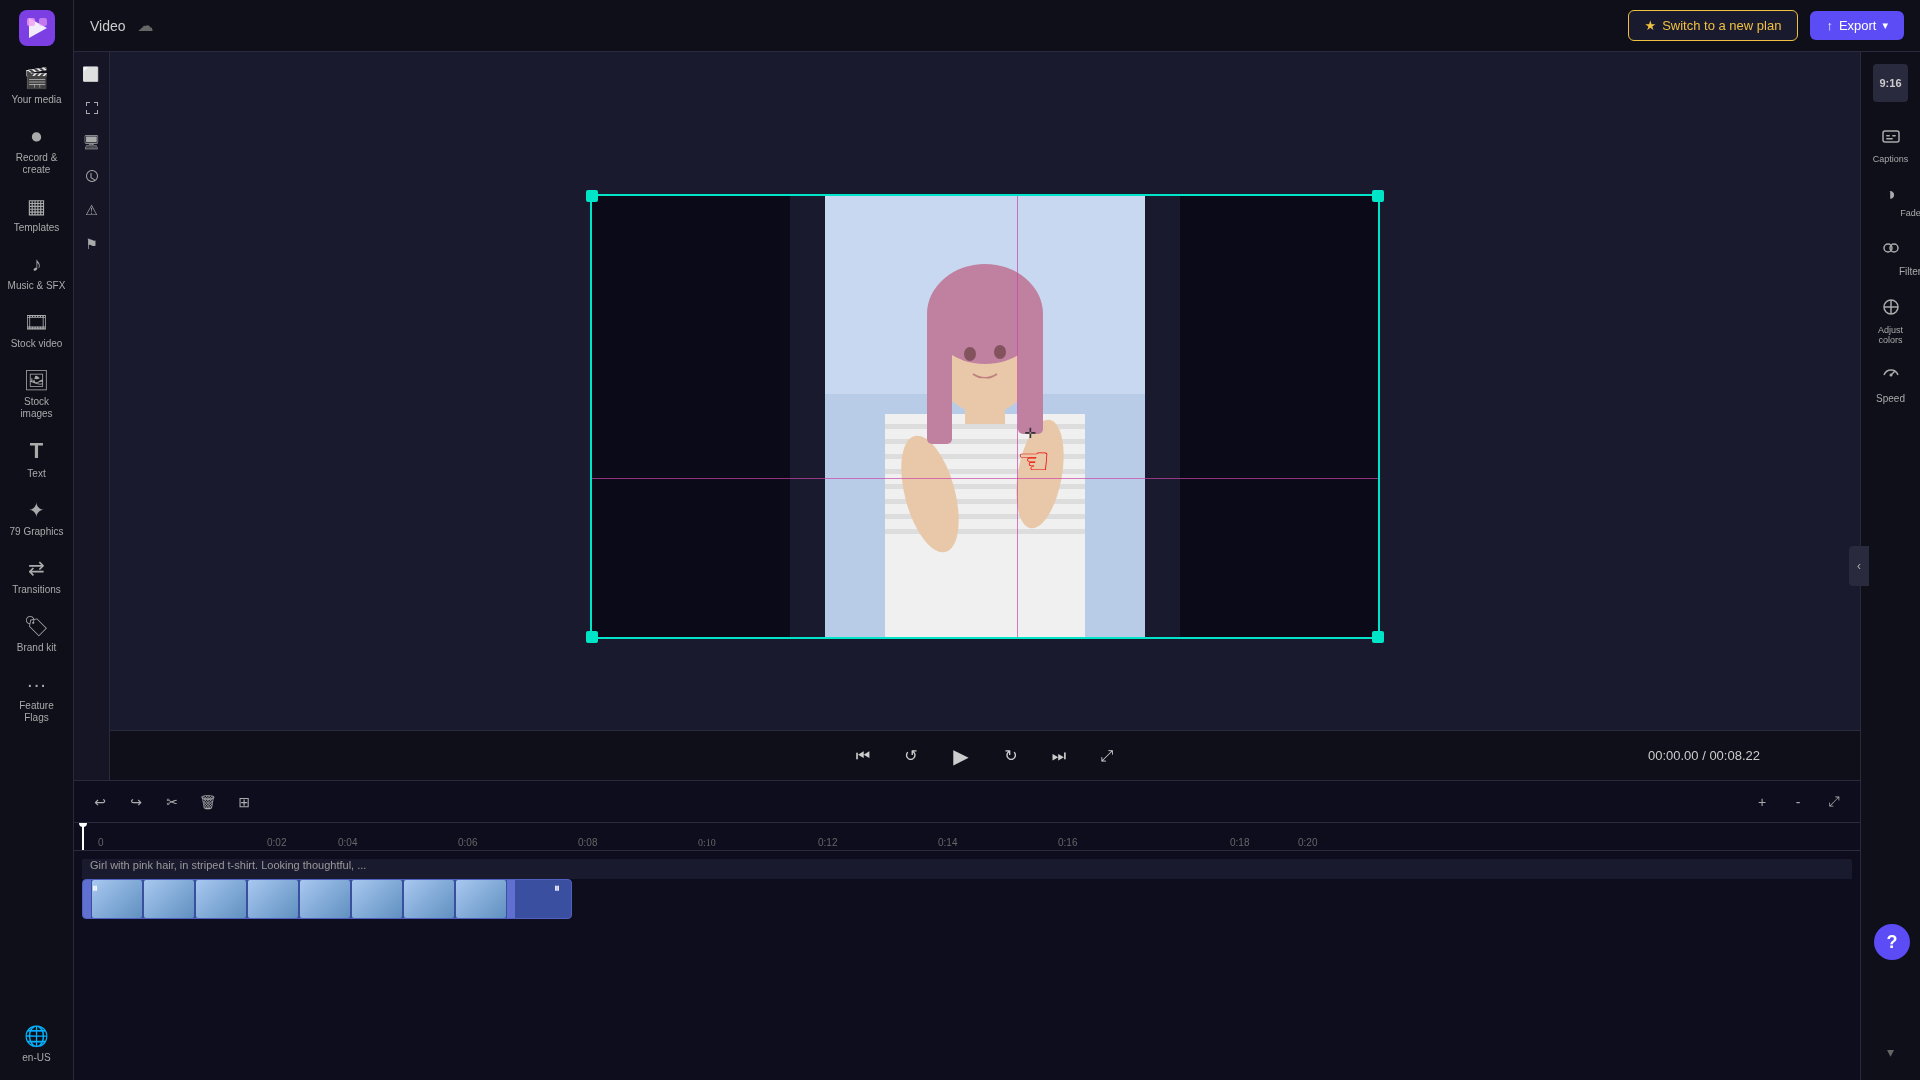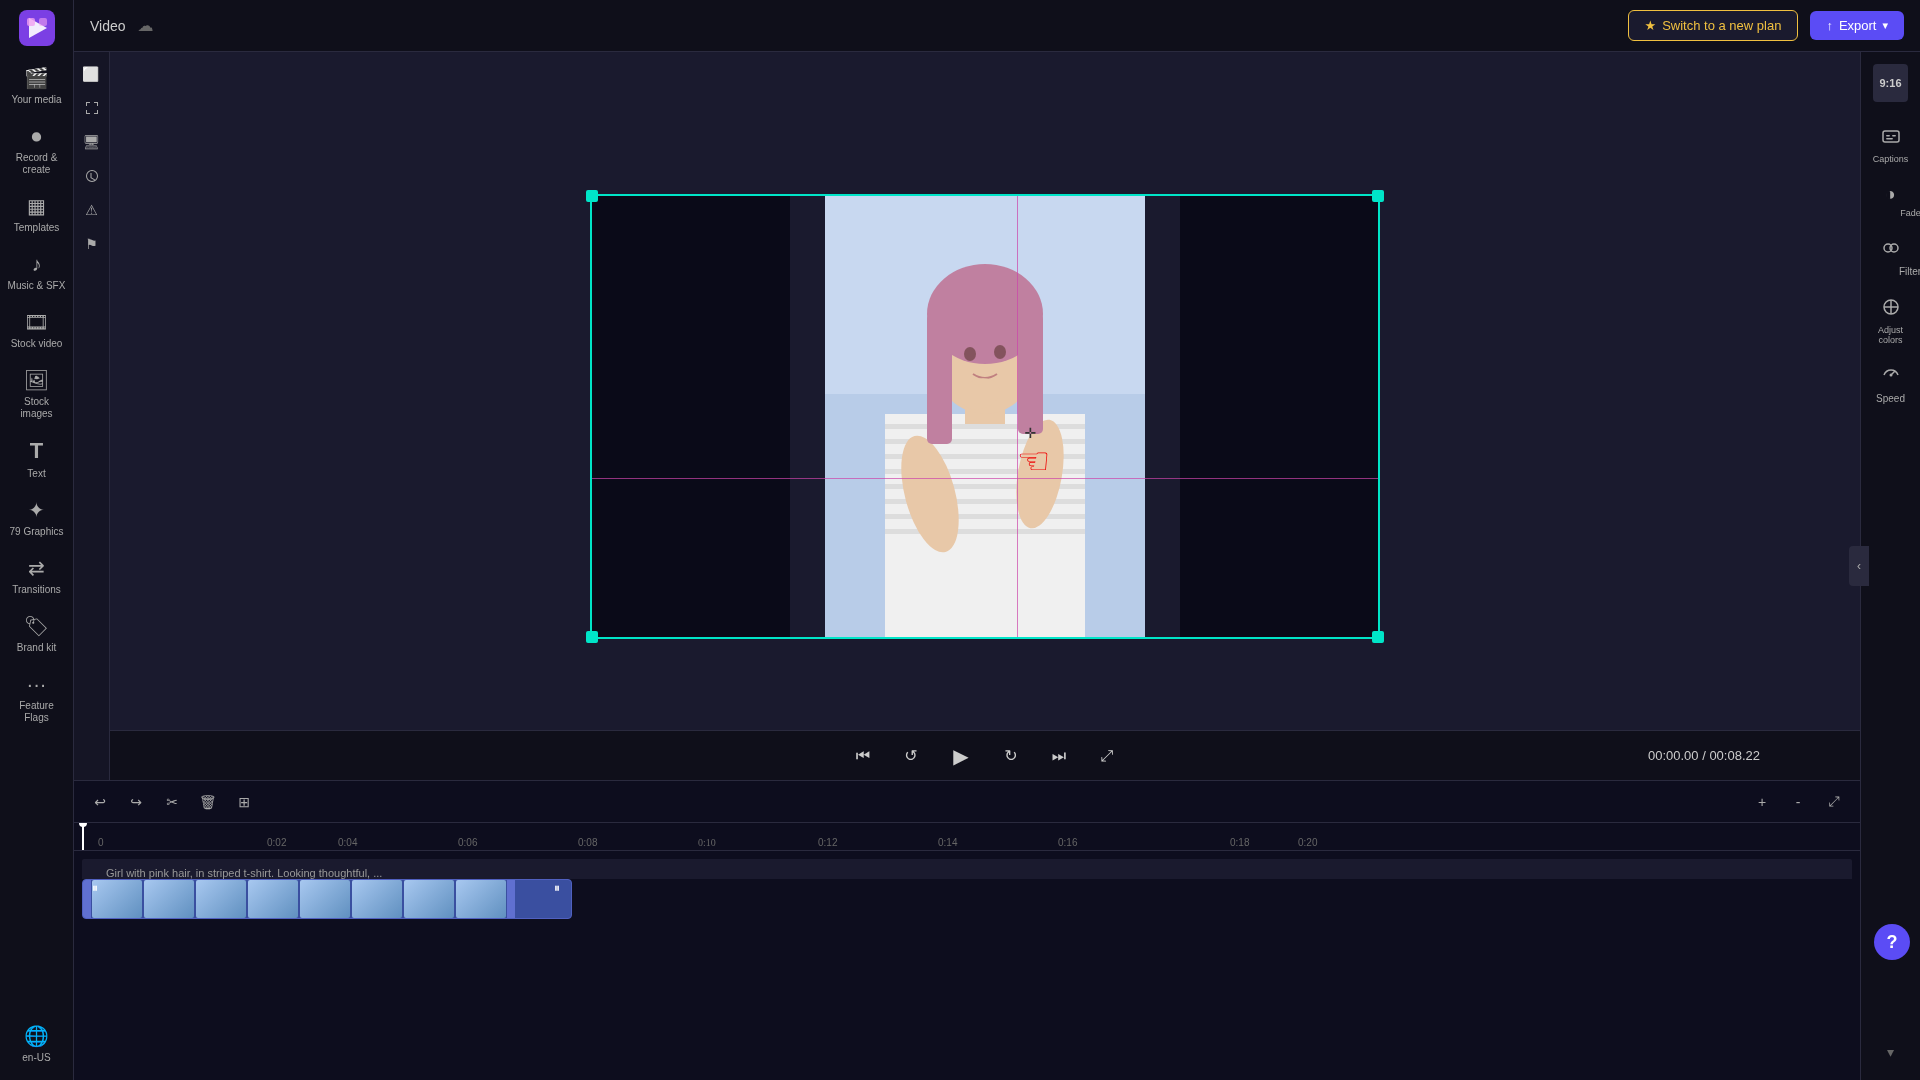--- a/index.html
+++ b/index.html
@@ -421,22 +421,22 @@
       background: linear-gradient(135deg, #a8c8f0 0%, #6090c0 100%);
     }
     .description-bar {
       position: absolute;
       top: -20px;
       left: 0;
       right: 0;
       height: 20px;
       background: #1a1a2e;
       display: flex;
-      align-items: flex-end;
-      padding: 0 24px;
+      align-items: flex-start;
+      padding: 0 8px;
       font-size: 11px;
       color: #999;
       border-radius: 2px 2px 0 0;
     }
     .audio-row {
       display: flex;
       align-items: center;
       height: 36px;
       padding: 0 12px;
     }

